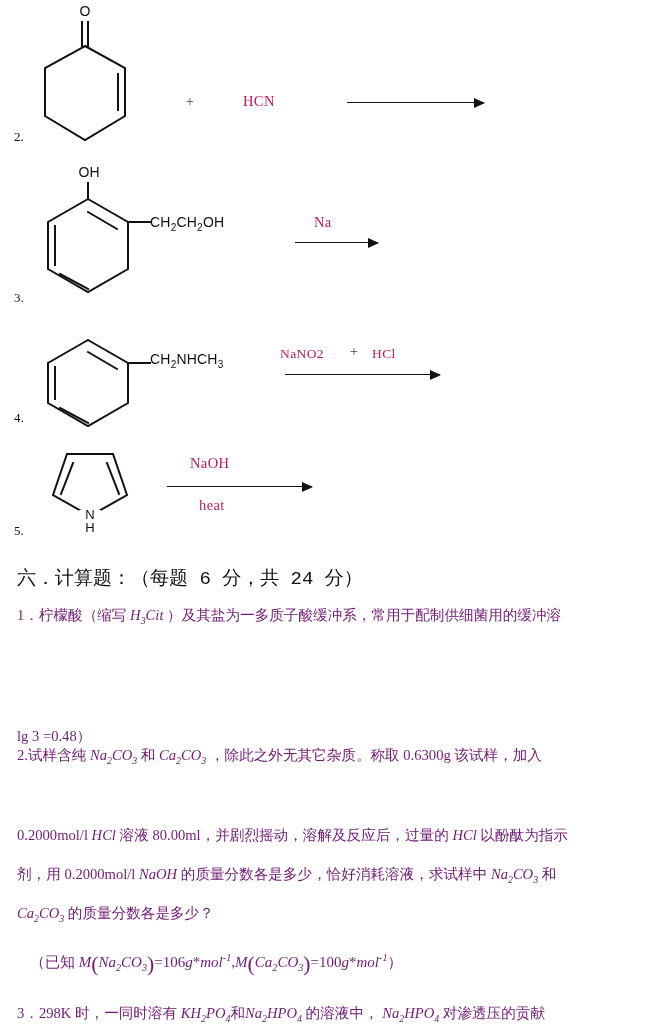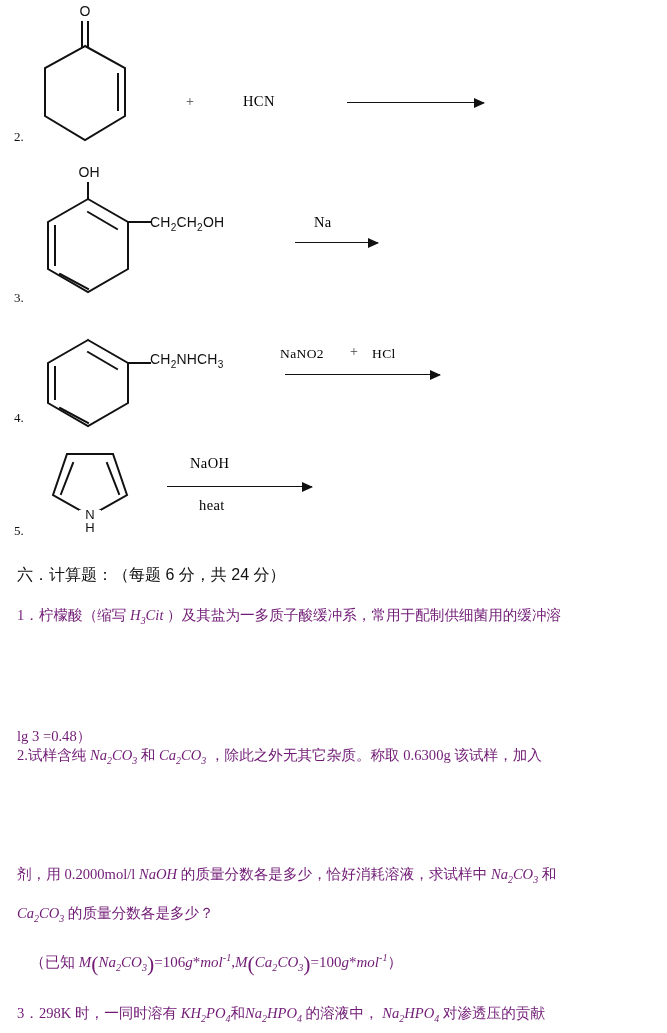--- a/index.html
+++ b/index.html
@@ -24,21 +24,21 @@
     font-size: 13px;
     font-family: "Liberation Serif", serif;
     color: #111;
   }
 
   .reagent {
     position: absolute;
     font-size: 14.5px;
     letter-spacing: 0.4px;
     white-space: nowrap;
-    color: #000000;
+    color: #be185d;
   }
   .reagent.small { font-size: 13.5px; }
 
   .plus {
     position: absolute;
     font-size: 14px;
     color: #444;
   }
 
   
@@ -82,23 +82,23 @@
   svg.struct line, svg.struct path, svg.struct polyline {
     stroke: #111;
     stroke-width: 2;
     fill: none;
     stroke-linecap: square;
   }
 
   
   .sec-head {
     position: absolute;
-    font-size: 16px;
-    white-space: nowrap;
-    font-family: Liberation Sans, sans-serif;
+    font-size: 19px;
+    white-space: nowrap;
+    font-family: Liberation Mono, monospace;
   }
   .ptext {
     position: absolute;
     font-size: 14.6px;
     line-height: 1.0;
     white-space: nowrap;
     font-family: "Liberation Serif", "DejaVu Serif", serif;
     color: #701a75;
   }
   .ptext i, .ital {
@@ -239,20 +239,23 @@
   </div>
 
 
 
   <div class="ptext" style="left:17px; top:729px;">lg 3 =0.48）</div>
 
   <div class="ptext" style="left:17px; top:748px;">
     <span>2.试样含纯 </span><i>Na<sub>2</sub>CO<sub>3</sub></i><span> 和 </span><i>Ca<sub>2</sub>CO<sub>3</sub></i><span> ，除此之外无其它杂质。称取 0.6300g 该试样，加入</span>
   </div>
 
+  <div class="ptext" style="left:17px; top:828px;">
+    <span>0.2000mol/l </span><i>HCl</i><span> 溶液 80.00ml，并剧烈摇动，溶解及反应后，过量的 </span><i>HCl</i><span> 以酚酞为指示</span>
+  </div>
 
   <div class="ptext" style="left:17px; top:867px;">
     <span>剂，用 0.2000mol/l </span><i>NaOH</i><span> 的质量分数各是多少，恰好消耗溶液，求试样中 </span><i>Na<sub>2</sub>CO<sub>3</sub></i><span> 和</span>
   </div>
 
   <div class="ptext" style="left:17px; top:906px;">
     <i>Ca<sub>2</sub>CO<sub>3</sub></i><span> 的质量分数各是多少？</span>
   </div>
 
   <div class="ptext" style="left:30px; top:953px; font-size:15px;">

